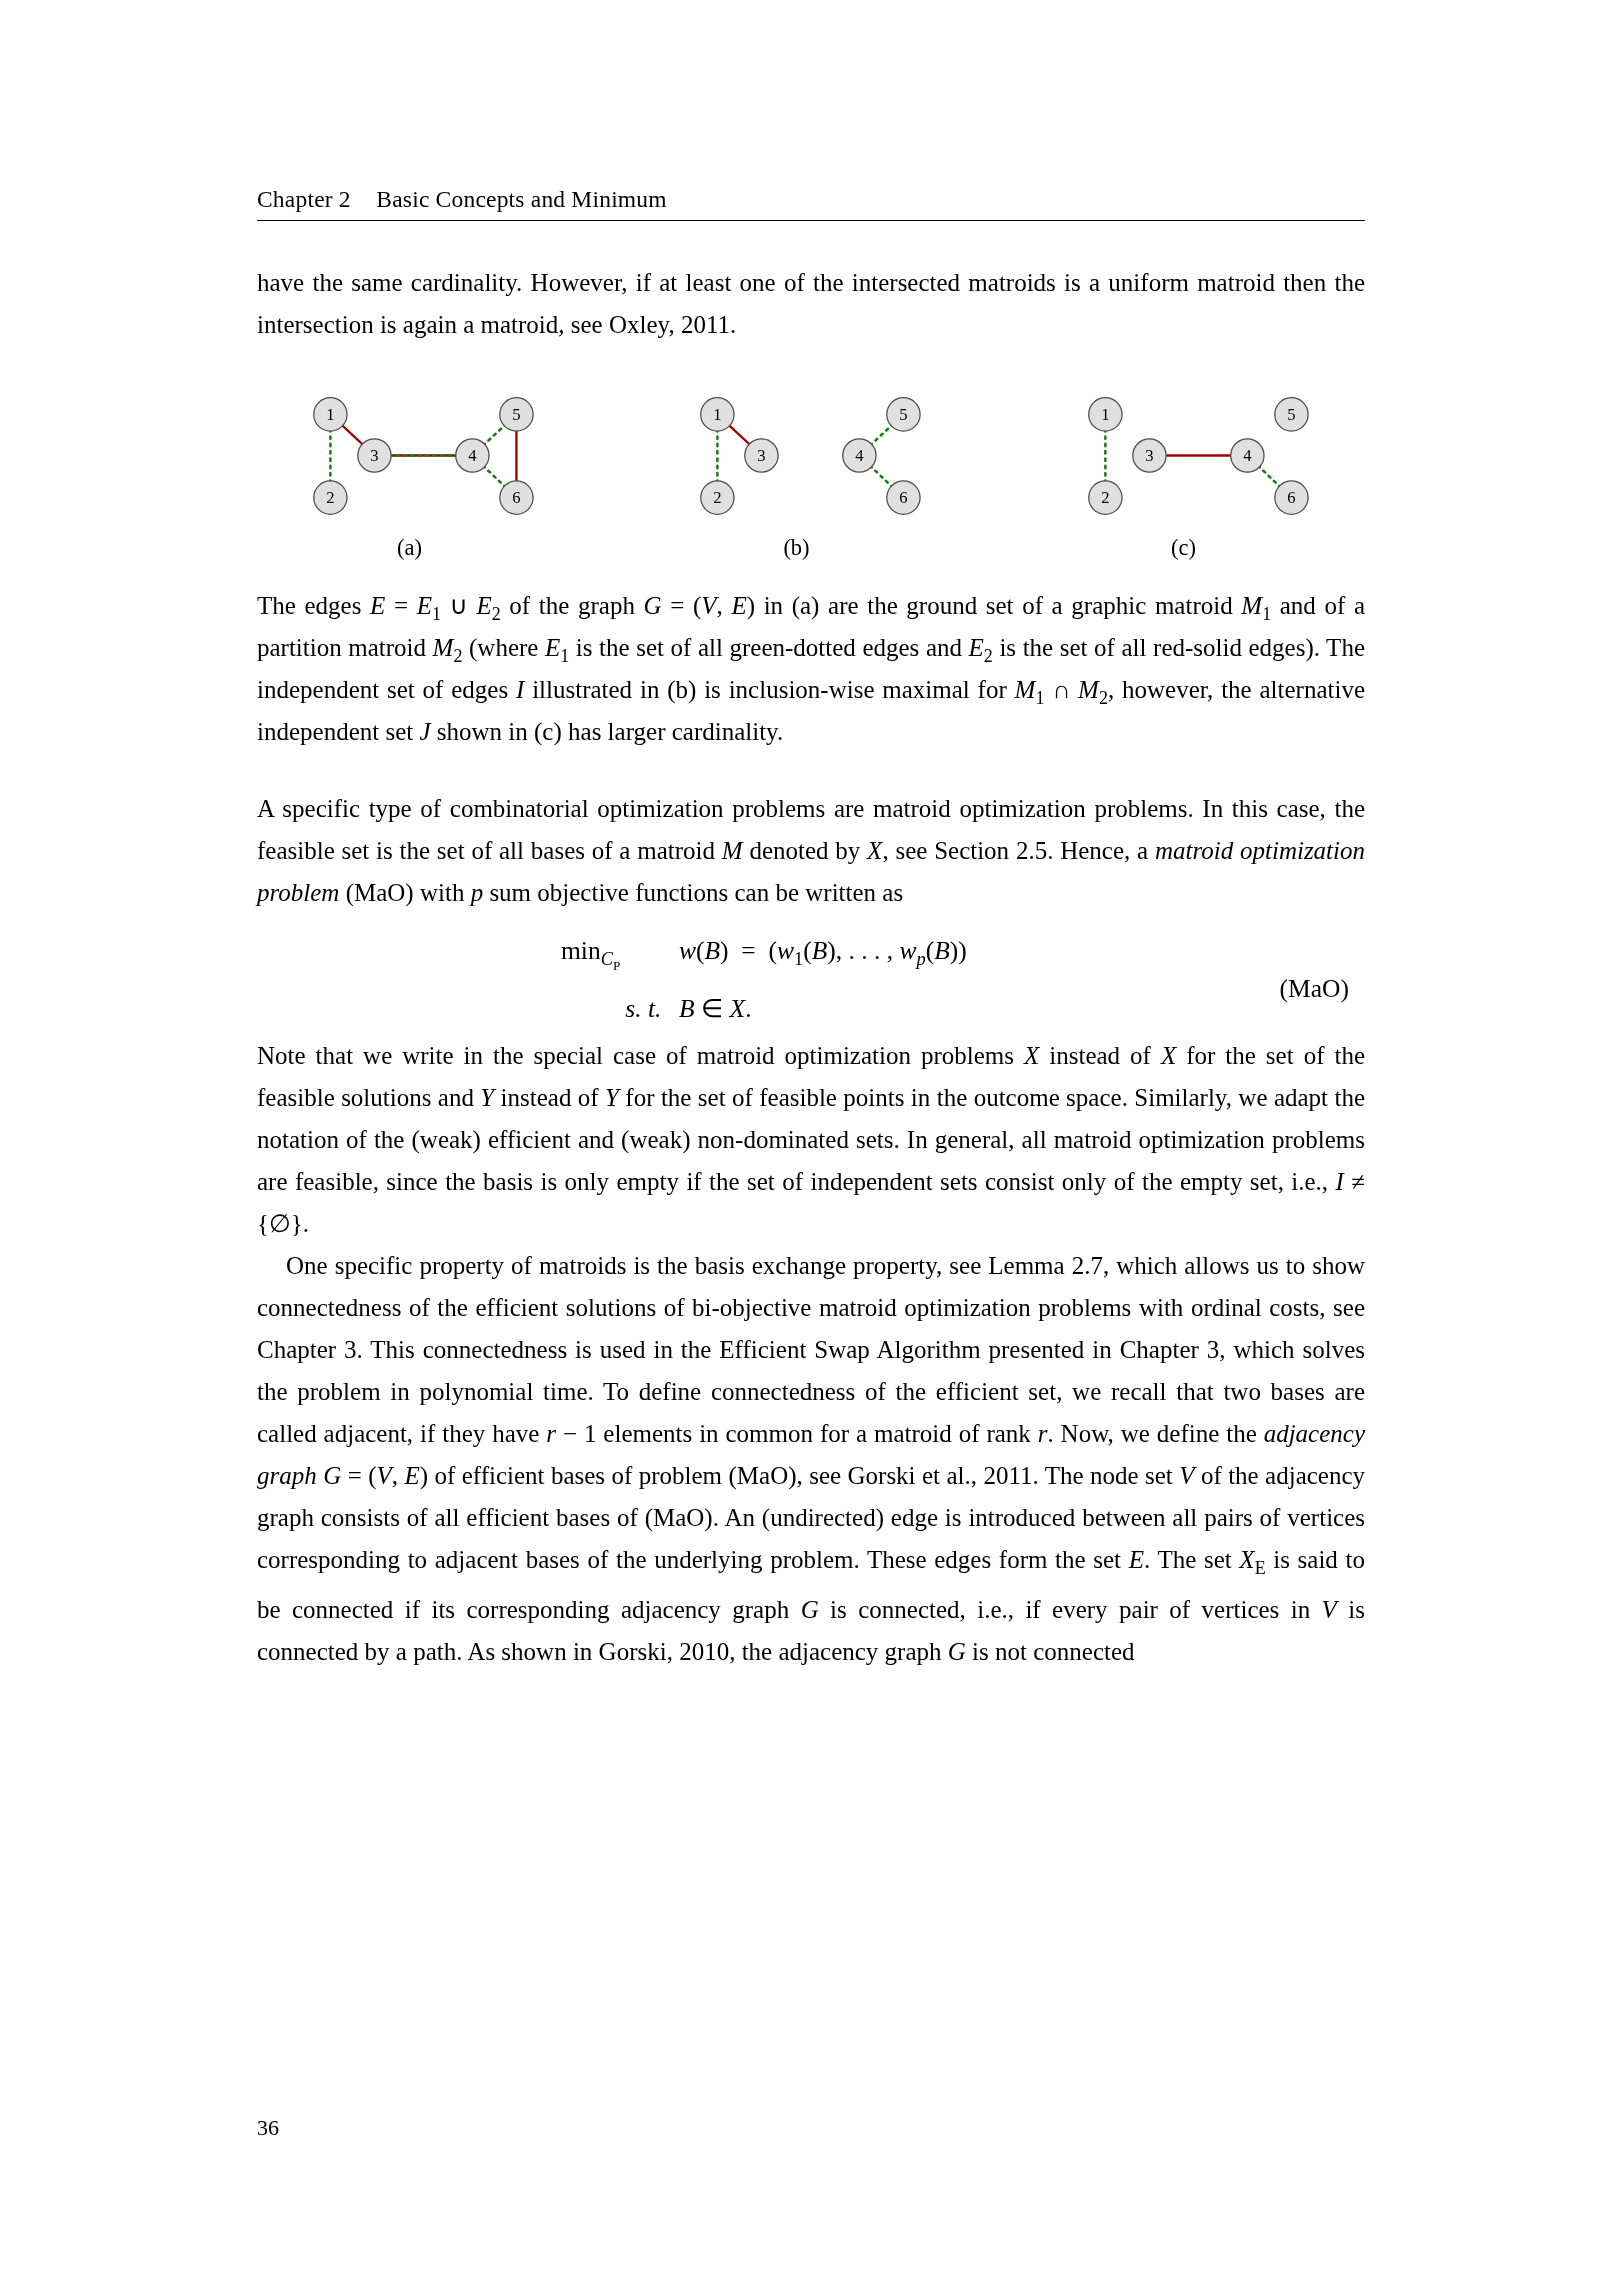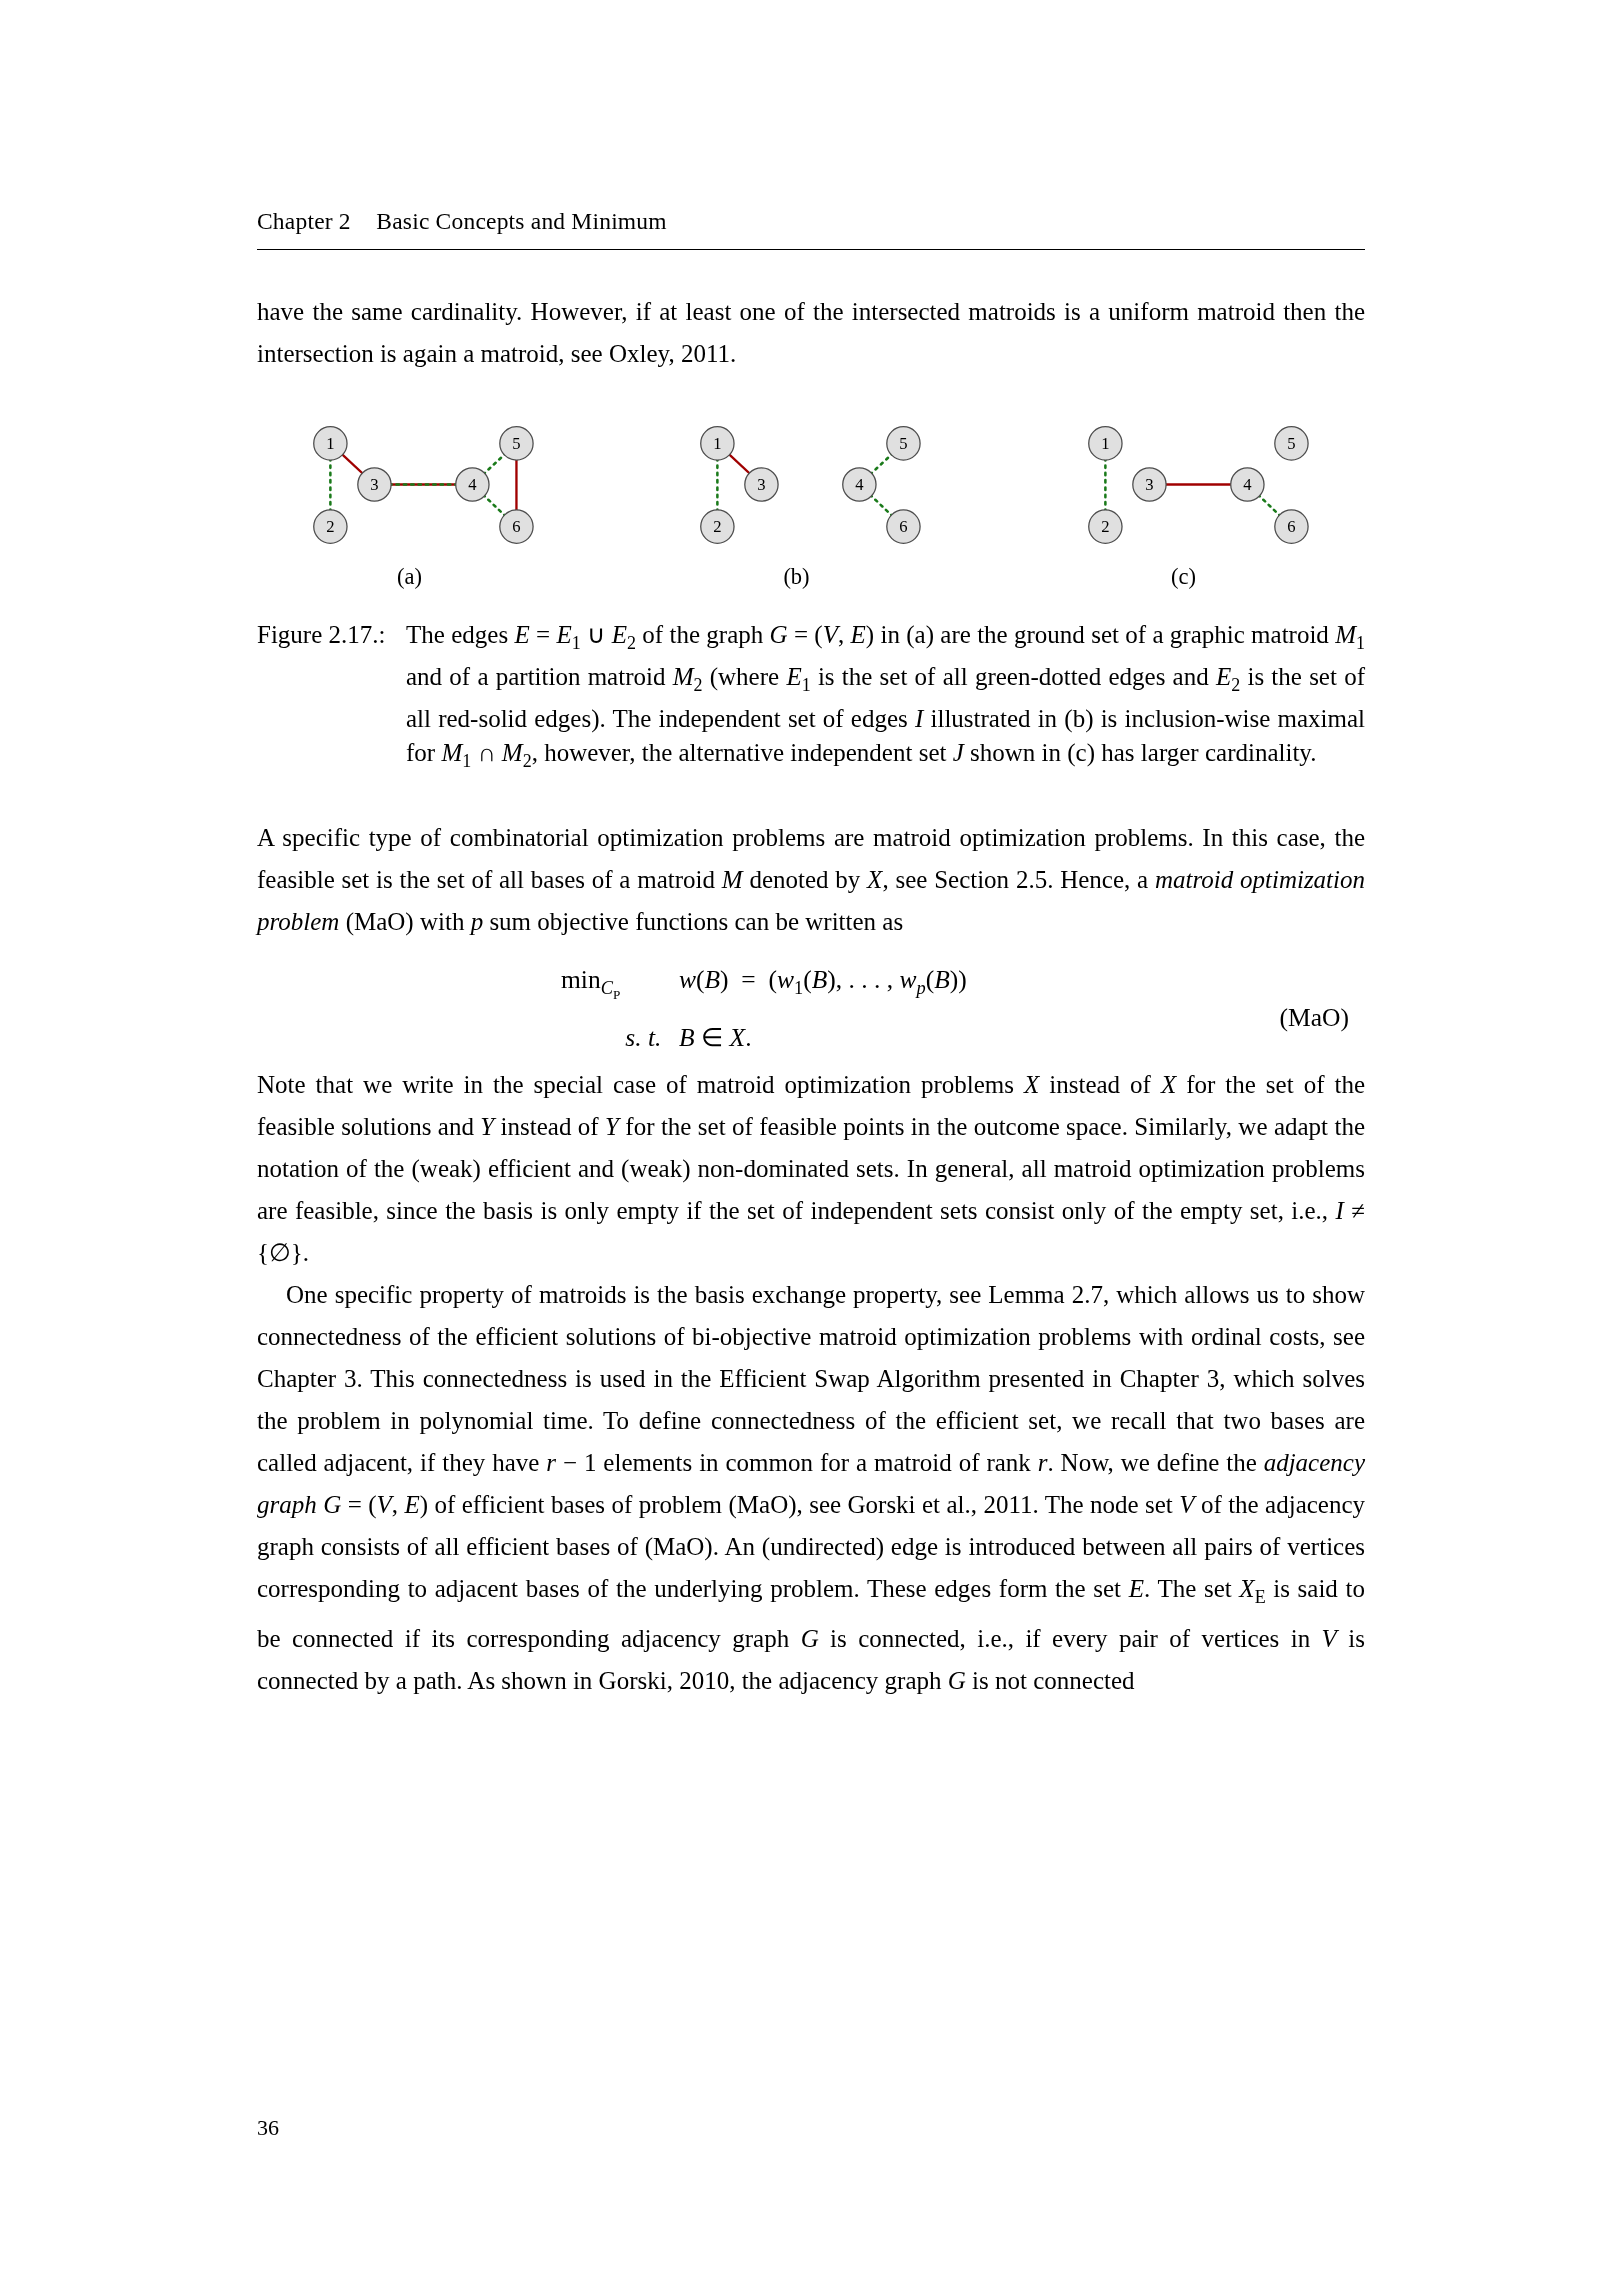--- a/index.html
+++ b/index.html
@@ -24,26 +24,25 @@
   .content {
     position: absolute;
     left: 257px;
     top: 186px;
     width: 1108px;
   }
   
   .runhead {
     font-size: 23.5px;
     letter-spacing: 0.2px;
-    padding-bottom: 14px;
+    padding-bottom: 7px;
     border-bottom: 1.5px solid #000;
     display: flex;
     gap: 25.5px;
     align-items: baseline;
-    margin-top: 22px;
   }
   .runhead .ch { white-space: nowrap; }
   
   p.body {
     font-size: 25px;
     line-height: 42px;
     text-align: justify;
     margin: 0 0 0 0;
     hyphens: none;
   }
@@ -231,21 +230,20 @@
       </div>
 
       <div class="sublabels">
         <span class="sublabel" style="left:123px;">(a)</span>
         <span class="sublabel" style="left:510px;">(b)</span>
         <span class="sublabel" style="left:897px;">(c)</span>
       </div>
     </div>
 
     <div class="caption">
-      <div class="cnum">Figure 2.17.:</div>
       <div class="ctext"><span>The edges </span><span class="mathit">E</span> = <span class="mathit">E</span><sub>1</sub> ∪ <span class="mathit">E</span><sub>2</sub><span> of the graph </span><span class="mathit">G</span> = (<span class="mathit">V</span>, <span class="mathit">E</span>)<span> in (a) are the ground set of a graphic matroid </span><span class="cal">M</span><sub>1</sub><span> and of a partition matroid </span><span class="cal">M</span><sub>2</sub><span> (where </span><span class="mathit">E</span><sub>1</sub><span> is the set of all green-dotted edges and </span><span class="mathit">E</span><sub>2</sub><span> is the set of all red-solid edges). The independent set of edges </span><span class="mathit">I</span><span> illustrated in (b) is inclusion-wise maximal for </span><span class="cal">M</span><sub>1</sub> ∩ <span class="cal">M</span><sub>2</sub><span>, however, the alternative independent set </span><span class="mathit">J</span><span> shown in (c) has larger cardinality.</span></div>
     </div>
 
 
     <p class="body" style="margin-top:39px;"><span>A specific type of combinatorial optimization problems are matroid optimization problems. In this case, the feasible set is the set of all bases of a matroid </span><span class="cal">M</span><span> denoted by </span><span class="cal">X</span><span>, see Section 2.5. Hence, a </span><span class="it">matroid optimization problem</span><span> (MaO) with </span><span class="mathit">p</span><span> sum objective functions can be written as</span></p>
 
     <div class="equation">
       <div class="eqbody">
         <div class="eqline"><span class="lhs1">min<sub><span class="mathit">C</span><sub>P</sub></sub></span><span class="mathit">w</span>(<span class="cal">B</span>) &nbsp;=&nbsp; (<span class="mathit">w</span><sub>1</sub>(<span class="cal">B</span>), . . . , <span class="mathit">w</span><sub><span class="mathit">p</span></sub>(<span class="cal">B</span>))</div>
         <div class="eqline"><span class="lhs2" style="text-align:right;padding-right:17.6px;box-sizing:border-box;">s. t.</span><span class="cal">B</span> ∈ <span class="cal">X</span>.</div>

